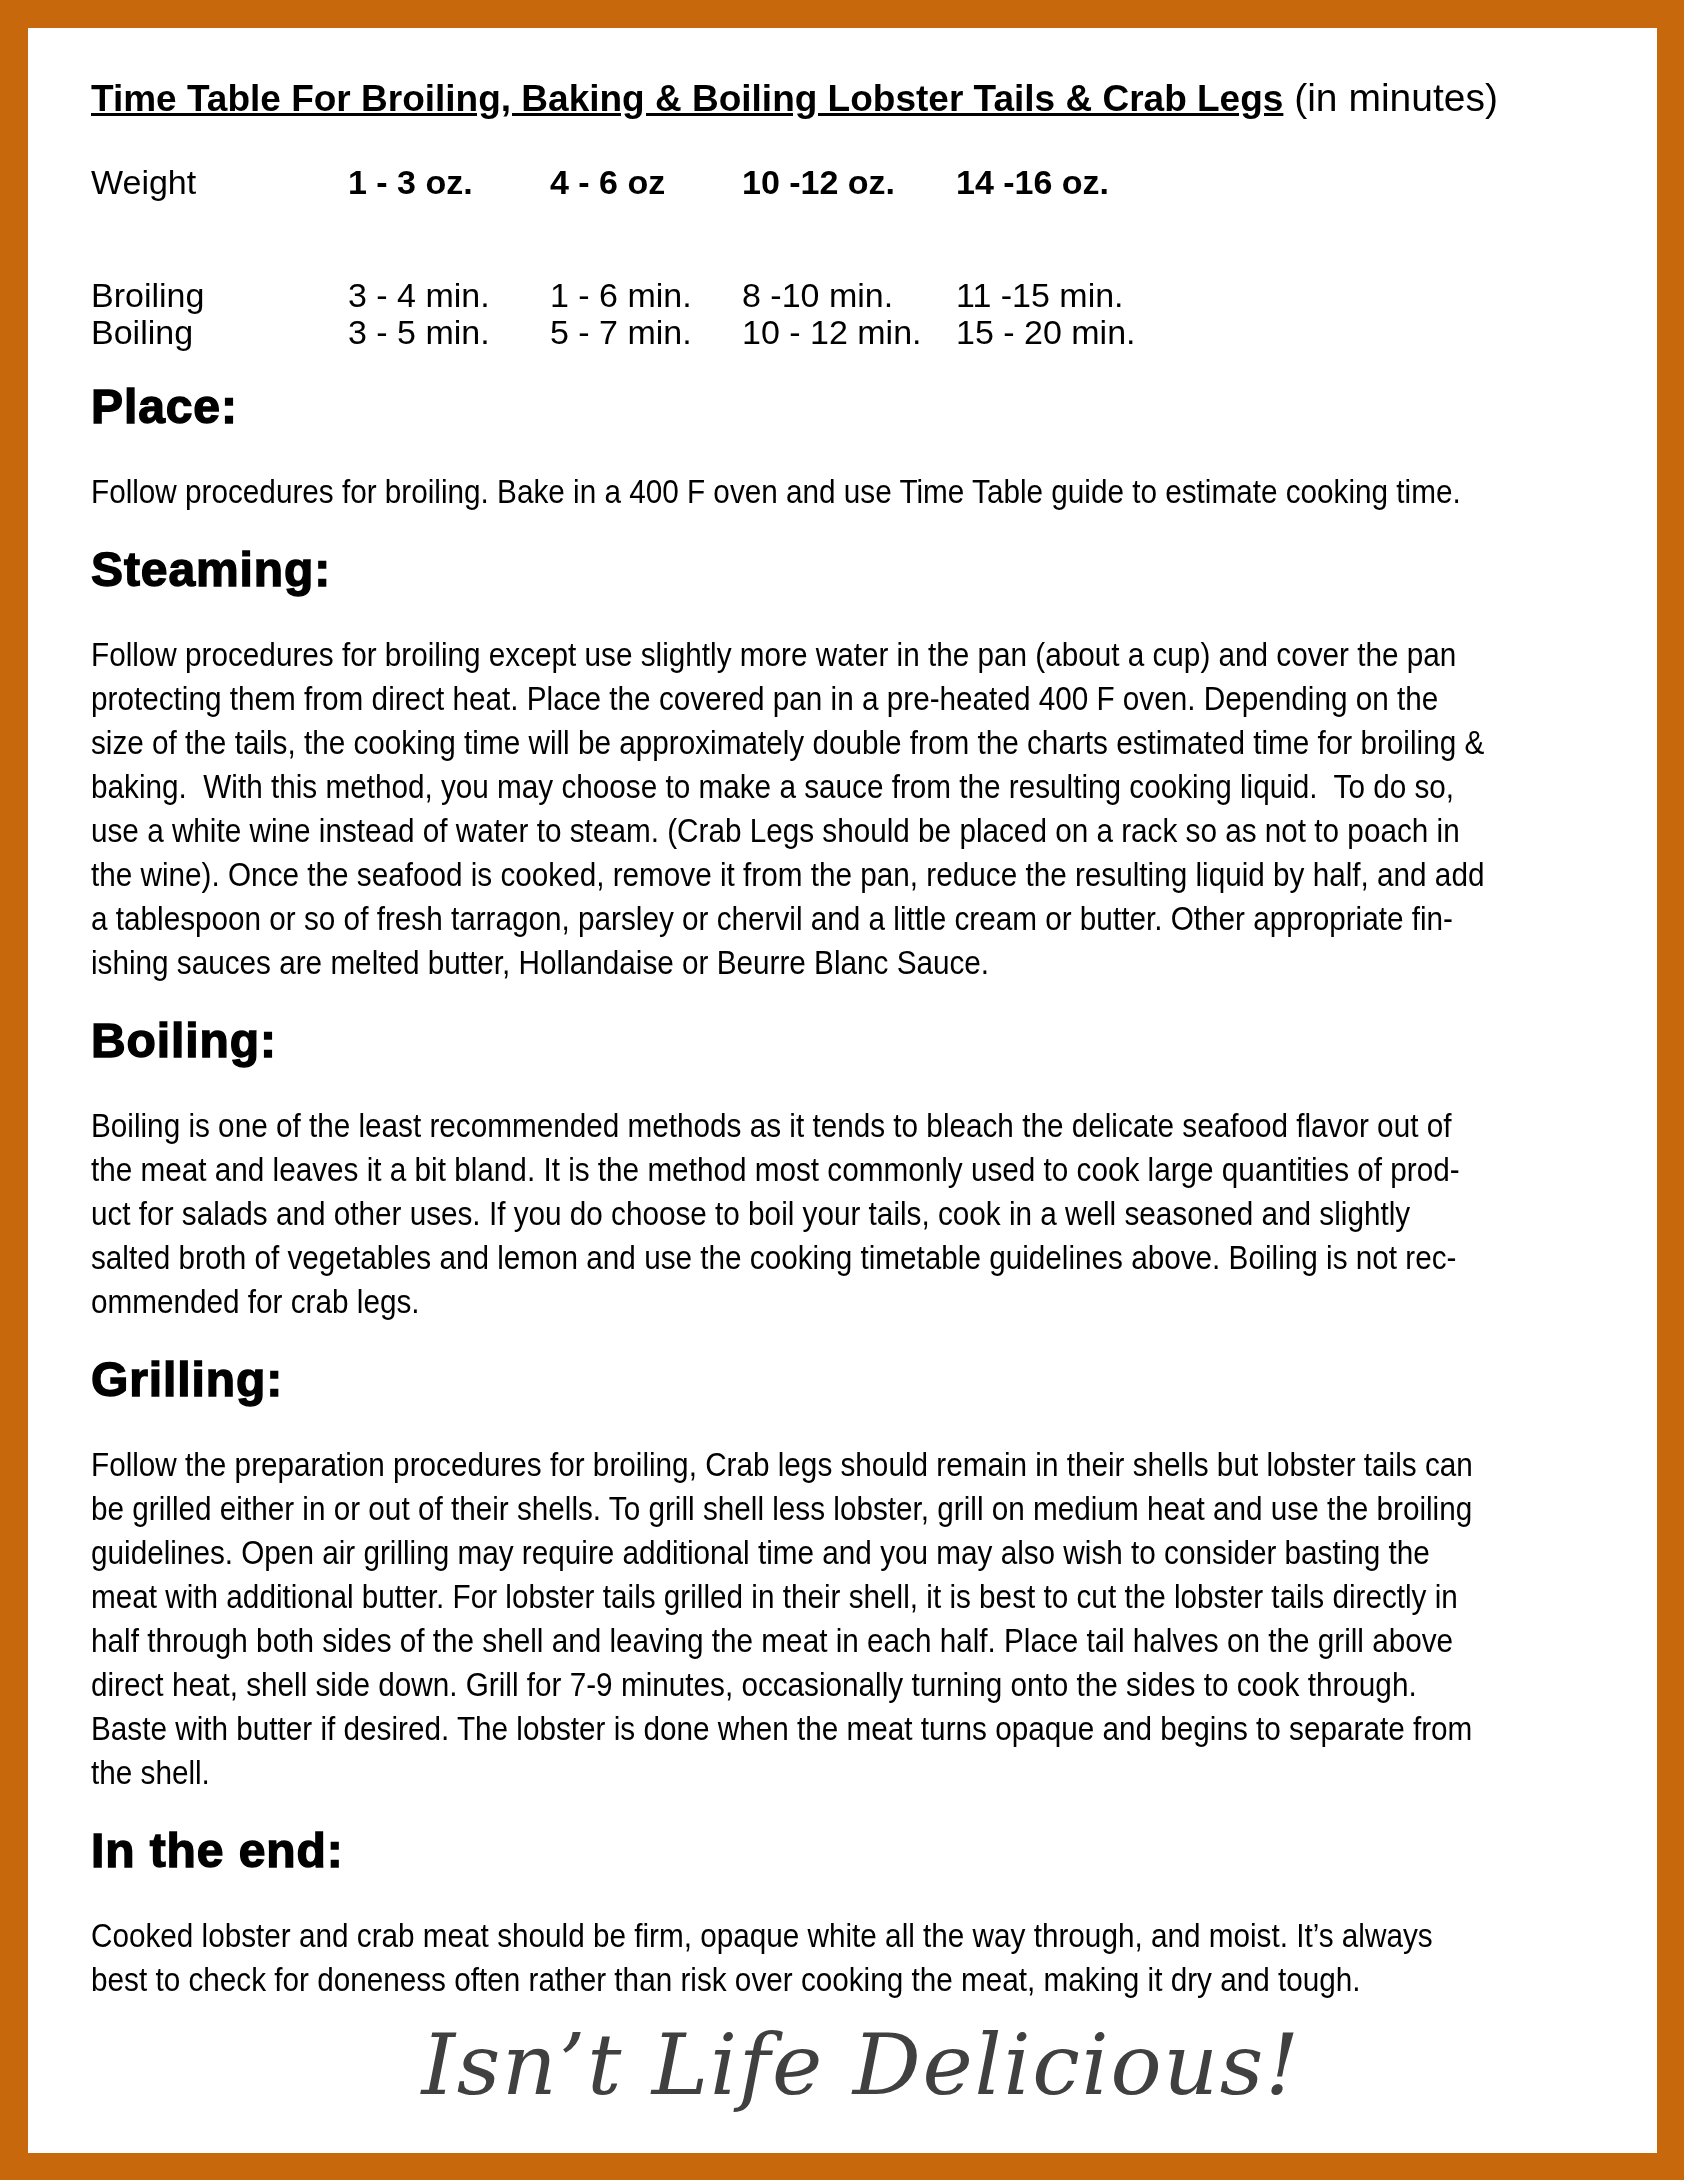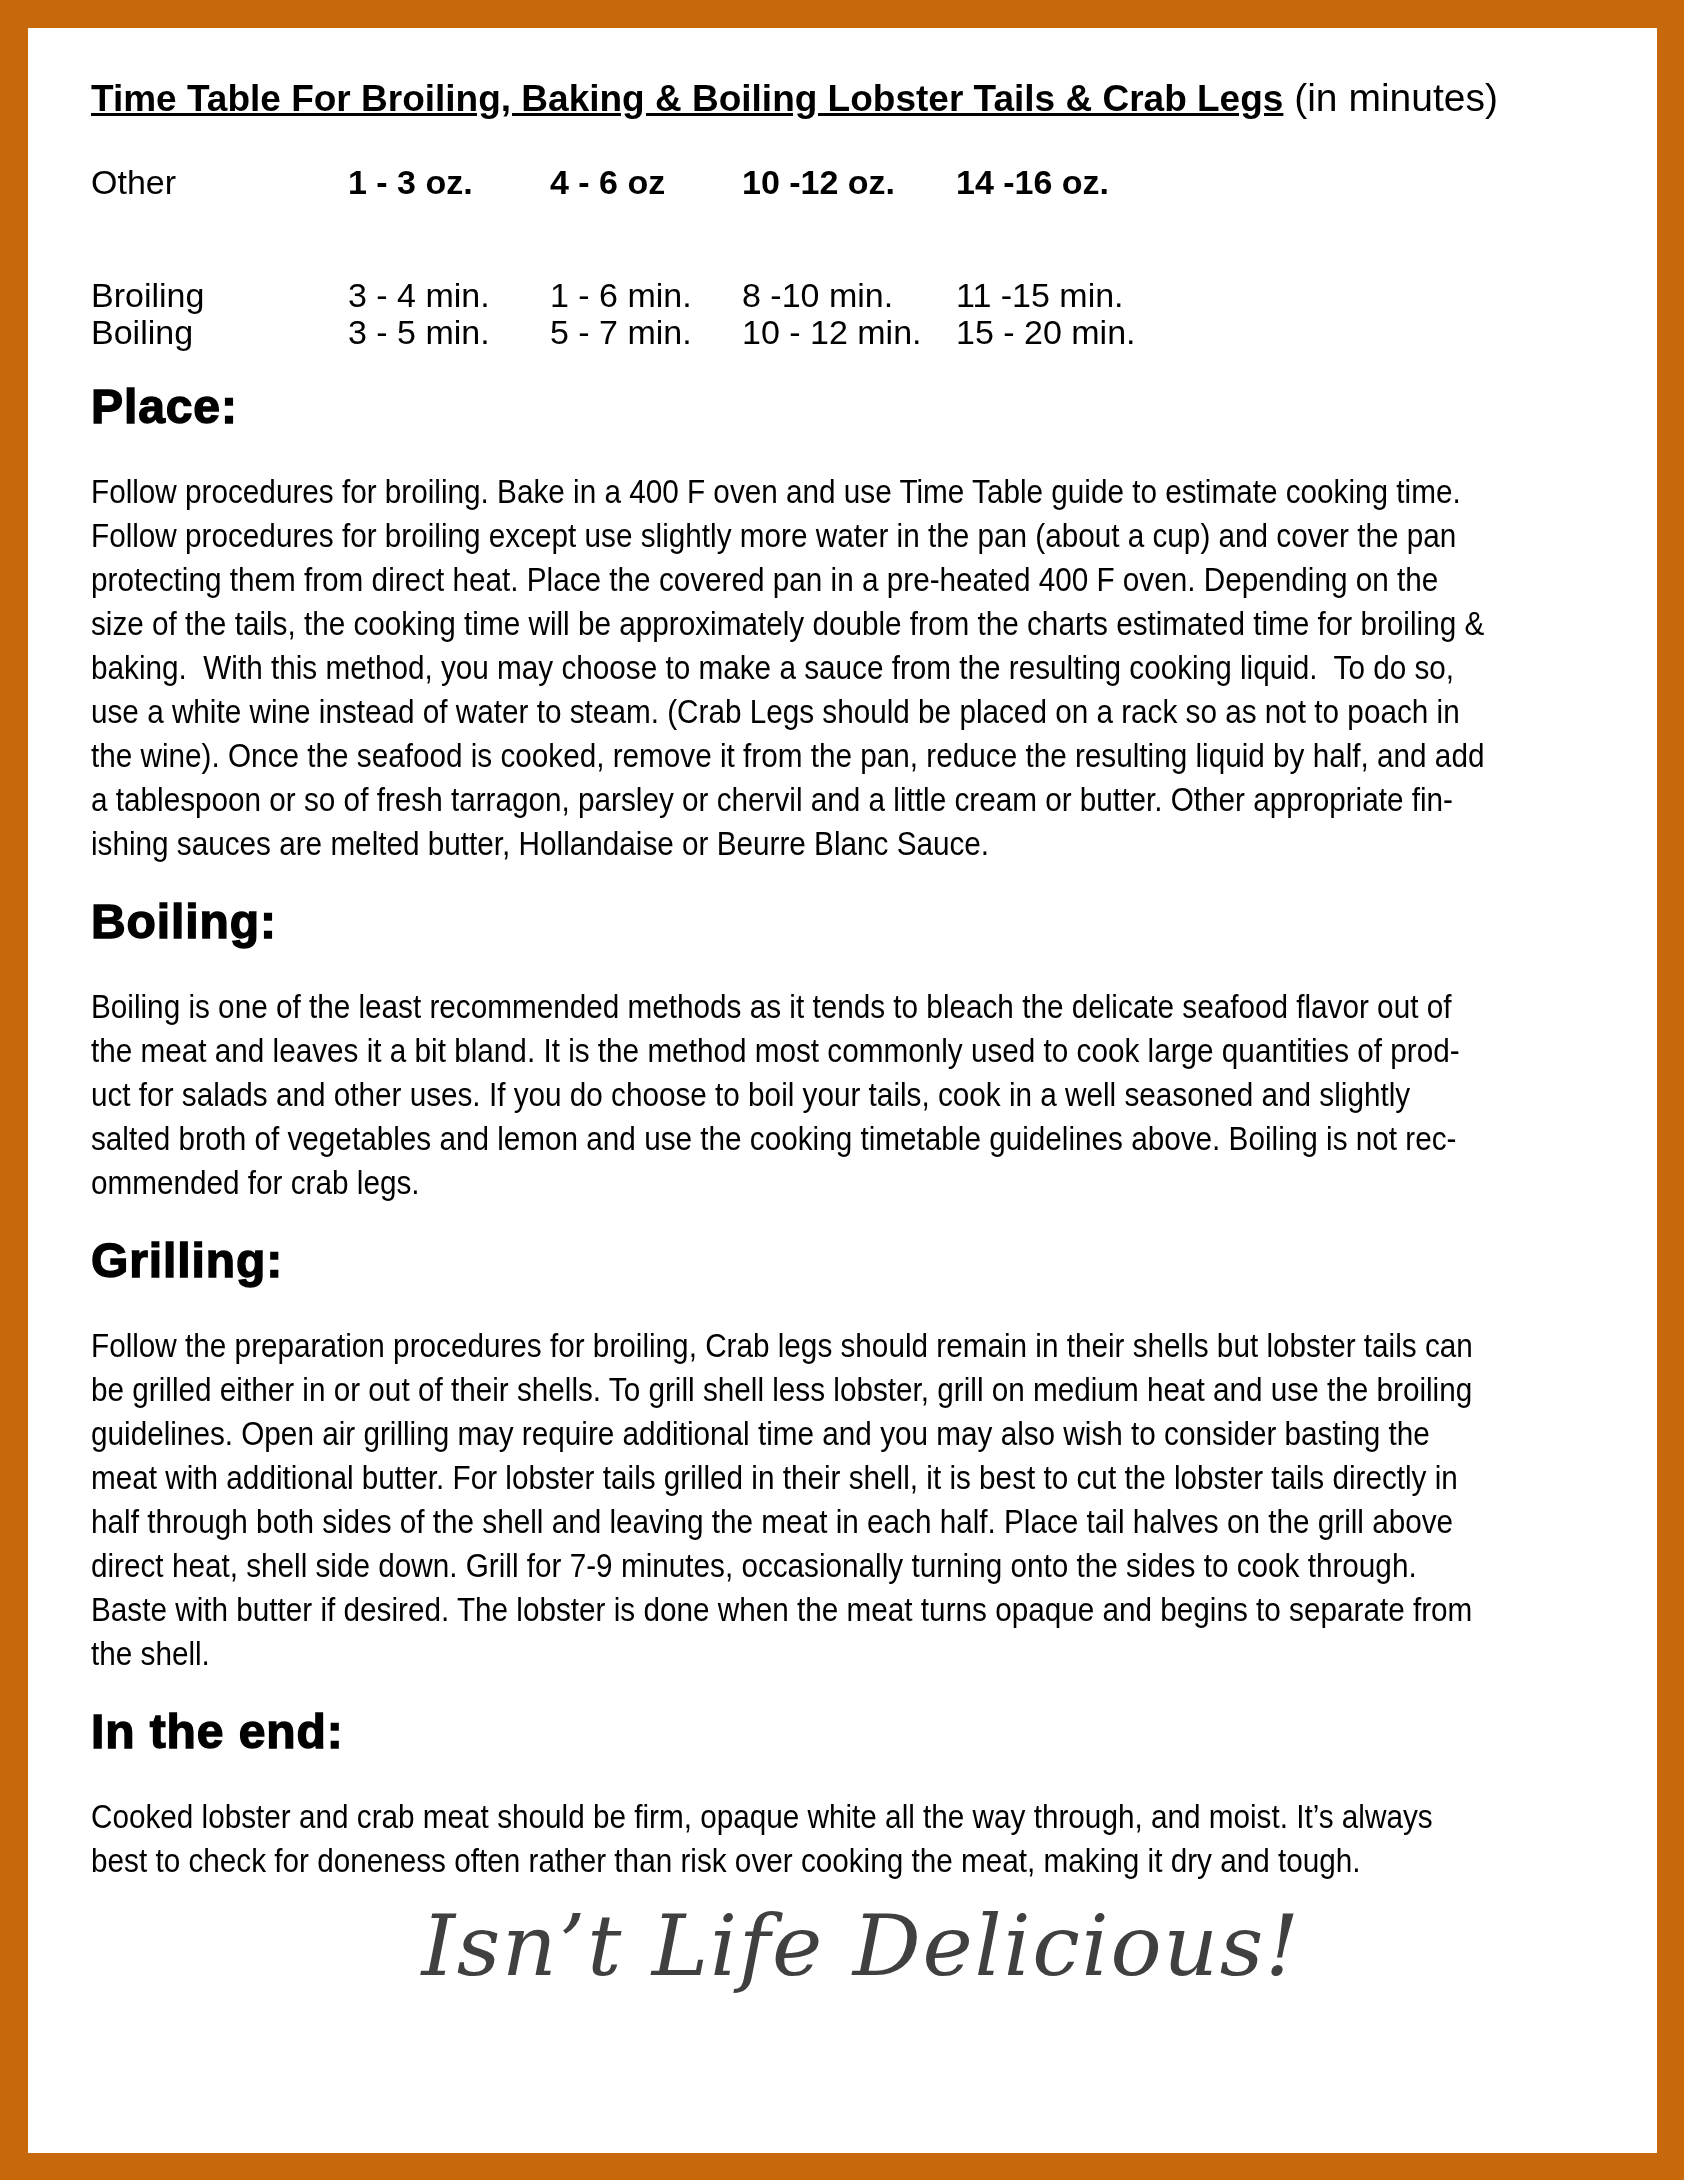--- a/index.html
+++ b/index.html
@@ -77,21 +77,21 @@
 </style>
 </head>
 <body>
 
 <div class="page">
   <div class="content">
 
     <div class="title-line"><span class="title-main">Time Table For Broiling, Baking &amp; Boiling Lobster Tails &amp; Crab Legs</span><span class="title-suffix"> (in minutes)</span></div>
 
     <div class="timetable">
-      <div class="cell hdr hdr-weight">Other</div>
+      <div class="cell hdr hdr-weight">Weight</div>
       <div class="cell hdr">1 - 3 oz.</div>
       <div class="cell hdr">4 - 6 oz</div>
       <div class="cell hdr c3">10 -12 oz.</div>
       <div class="cell hdr c4">14 -16 oz.</div>
 
       <div class="gap-row"></div>
 
       <div class="cell">Broiling</div>
       <div class="cell">3 - 4 min.</div>
       <div class="cell">1 - 6 min.</div>
@@ -104,20 +104,21 @@
       <div class="cell c3">10 - 12 min.</div>
       <div class="cell c4">15 - 20 min.</div>
     </div>
 
     <div>
       <div class="sec-heading">Place:</div>
       <div class="para">Follow procedures for broiling. Bake in a 400 F oven and use Time Table guide to estimate cooking time.</div>
     </div>
 
     <div>
+      <div class="sec-heading">Steaming:</div>
       <div class="para">Follow procedures for broiling except use slightly more water in the pan (about a cup) and cover the pan
 protecting them from direct heat. Place the covered pan in a pre-heated 400 F oven. Depending on the
 size of the tails, the cooking time will be approximately double from the charts estimated time for broiling &amp;
 baking.  With this method, you may choose to make a sauce from the resulting cooking liquid.  To do so,
 use a white wine instead of water to steam. (Crab Legs should be placed on a rack so as not to poach in
 the wine). Once the seafood is cooked, remove it from the pan, reduce the resulting liquid by half, and add
 a tablespoon or so of fresh tarragon, parsley or chervil and a little cream or butter. Other appropriate fin-
 ishing sauces are melted butter, Hollandaise or Beurre Blanc Sauce.</div>
     </div>
 

